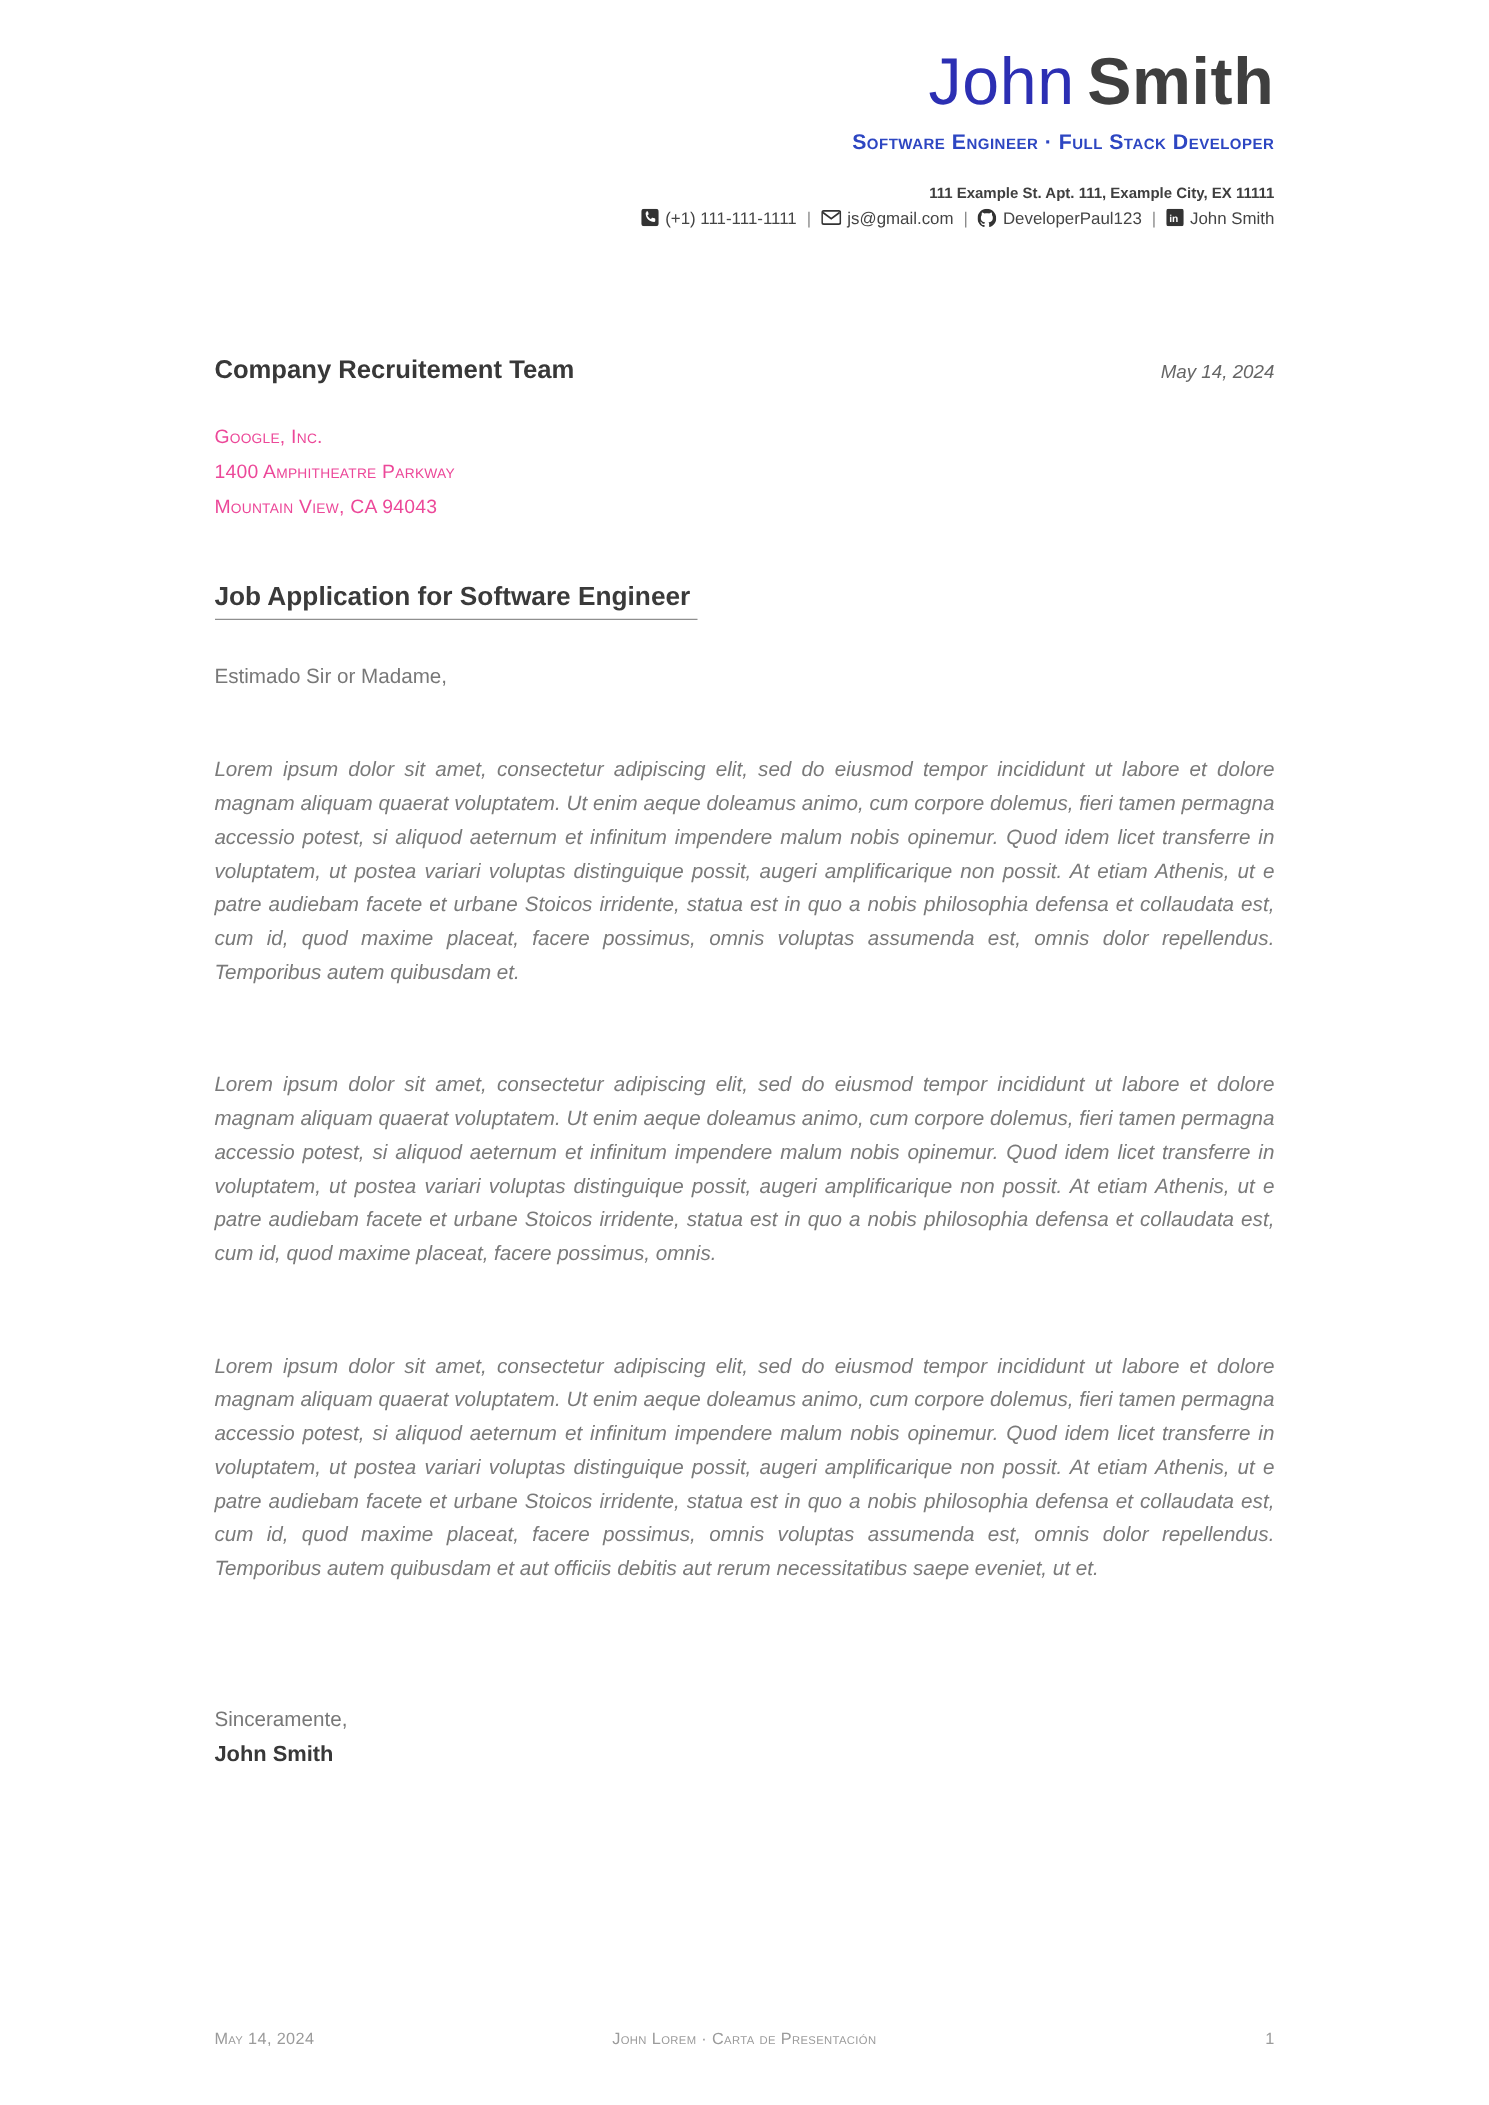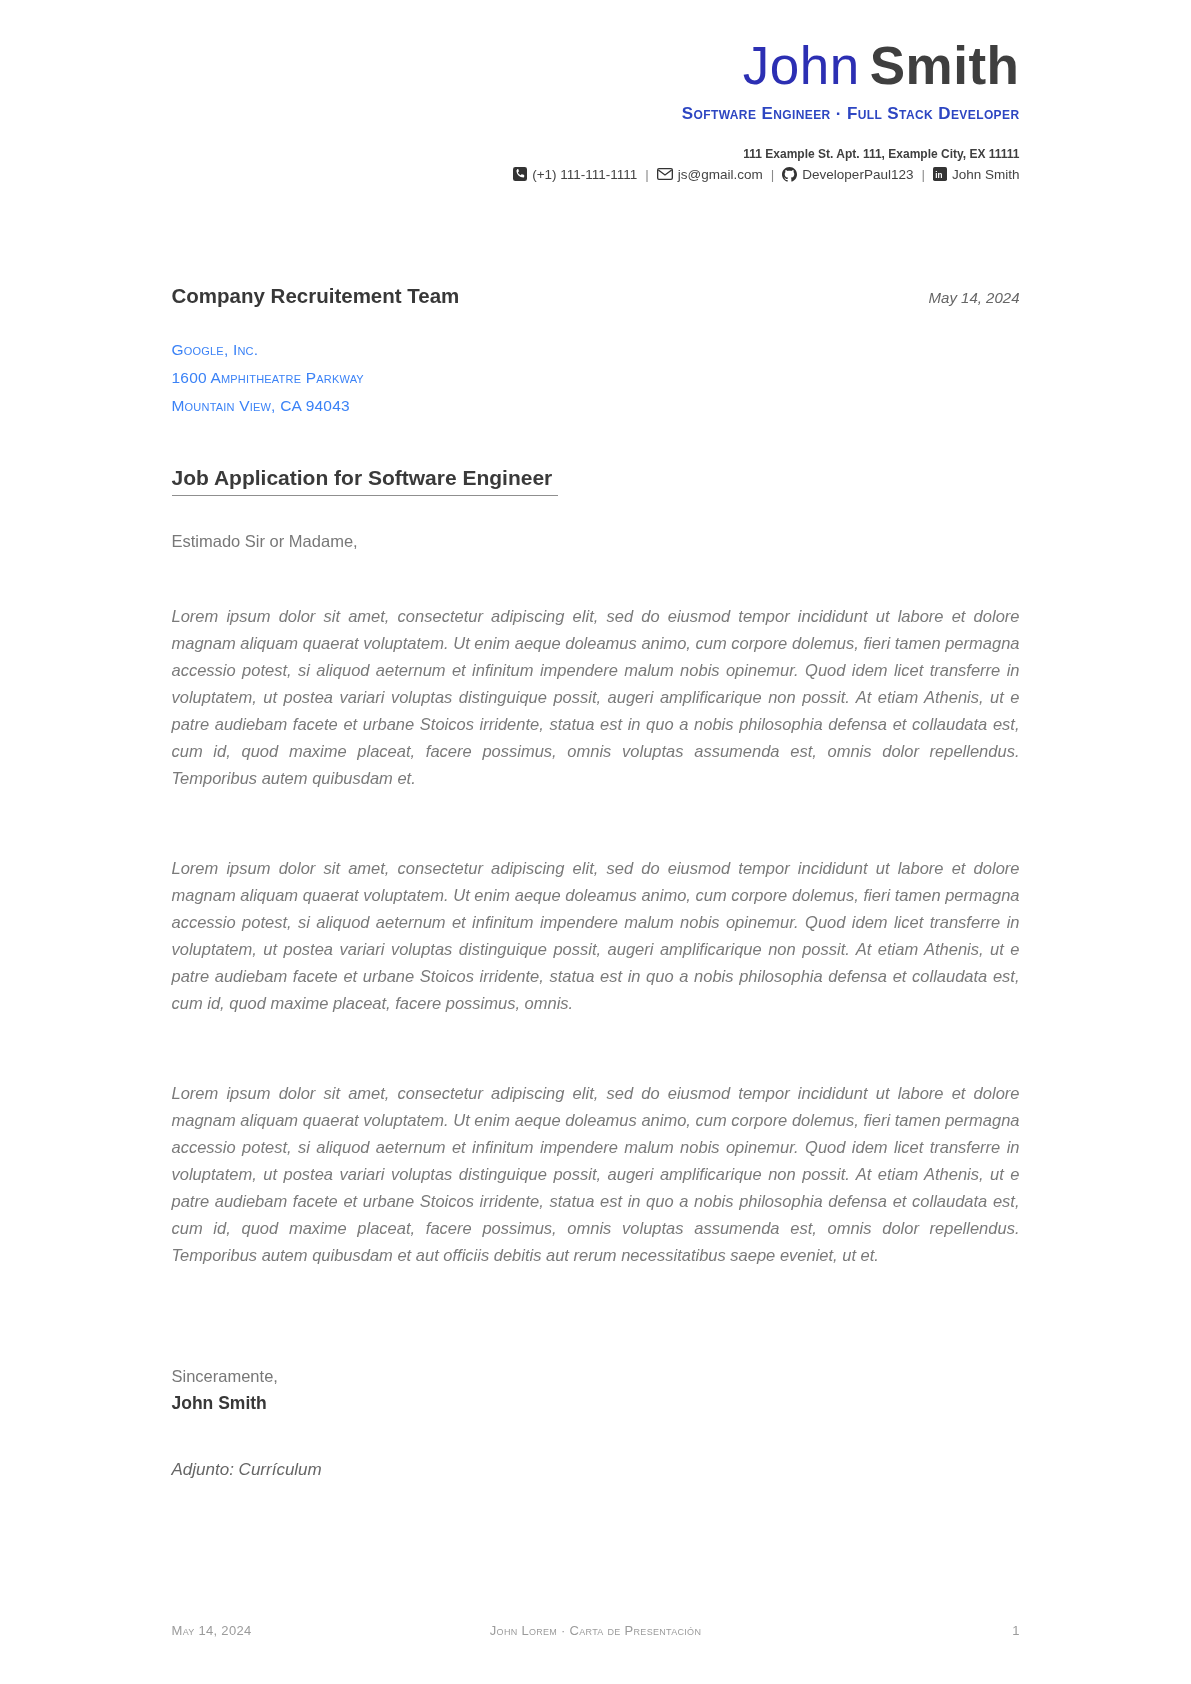--- a/index.html
+++ b/index.html
@@ -62,21 +62,21 @@
     font-weight: 700;
     color: #383838;
   }
   .letter-date {
     font-style: italic;
     font-size: 15px;
     color: #666666;
   }
   .company-block {
     margin-top: 28px;
-    color: #3b82f6;
+    color: #ec4899;
     font-variant: small-caps;
     font-size: 15.5px;
     line-height: 28px;
     letter-spacing: 0.2px;
   }
 
   
   .letter-title-wrap { margin-top: 46px; }
   .letter-title {
     display: inline-block;
@@ -184,41 +184,40 @@
       </span>
     </div>
   </div>
 
   <div class="recipient-row">
     <div class="recipient-name">Company Recruitement Team</div>
     <div class="letter-date">May 14, 2024</div>
   </div>
   <div class="company-block">
     <div>Google, Inc.</div>
-    <div>1600 Amphitheatre Parkway</div>
+    <div>1400 Amphitheatre Parkway</div>
     <div>Mountain View, CA 94043</div>
   </div>
 
   <div class="letter-title-wrap">
     <span class="letter-title">Job Application for Software Engineer</span>
   </div>
 
   <div class="greeting">Estimado Sir or Madame,</div>
 
   <div class="body-text">
     <p class="p1">Lorem ipsum dolor sit amet, consectetur adipiscing elit, sed do eiusmod tempor incididunt ut labore et dolore magnam aliquam quaerat voluptatem. Ut enim aeque doleamus animo, cum corpore dolemus, fieri tamen permagna accessio potest, si aliquod aeternum et infinitum impendere malum nobis opinemur. Quod idem licet transferre in voluptatem, ut postea variari voluptas distinguique possit, augeri amplificarique non possit. At etiam Athenis, ut e patre audiebam facete et urbane Stoicos irridente, statua est in quo a nobis philosophia defensa et collaudata est, cum id, quod maxime placeat, facere possimus, omnis voluptas assumenda est, omnis dolor repellendus. Temporibus autem quibusdam et.</p>
     <p class="p2">Lorem ipsum dolor sit amet, consectetur adipiscing elit, sed do eiusmod tempor incididunt ut labore et dolore magnam aliquam quaerat voluptatem. Ut enim aeque doleamus animo, cum corpore dolemus, fieri tamen permagna accessio potest, si aliquod aeternum et infinitum impendere malum nobis opinemur. Quod idem licet transferre in voluptatem, ut postea variari voluptas distinguique possit, augeri amplificarique non possit. At etiam Athenis, ut e patre audiebam facete et urbane Stoicos irridente, statua est in quo a nobis philosophia defensa et collaudata est, cum id, quod maxime placeat, facere possimus, omnis.</p>
     <p class="p3">Lorem ipsum dolor sit amet, consectetur adipiscing elit, sed do eiusmod tempor incididunt ut labore et dolore magnam aliquam quaerat voluptatem. Ut enim aeque doleamus animo, cum corpore dolemus, fieri tamen permagna accessio potest, si aliquod aeternum et infinitum impendere malum nobis opinemur. Quod idem licet transferre in voluptatem, ut postea variari voluptas distinguique possit, augeri amplificarique non possit. At etiam Athenis, ut e patre audiebam facete et urbane Stoicos irridente, statua est in quo a nobis philosophia defensa et collaudata est, cum id, quod maxime placeat, facere possimus, omnis voluptas assumenda est, omnis dolor repellendus. Temporibus autem quibusdam et aut officiis debitis aut rerum necessitatibus saepe eveniet, ut et.</p>
   </div>
 
   <div class="closing">
     <div class="closing-word">Sinceramente,</div>
     <div class="signature">John Smith</div>
   </div>
-  <div class="enclosure">Adjunto: Currículum</div>
 
   <div class="footer">
     <span class="sc">May 14, 2024</span>
     <span class="sc footer-center">John Lorem · Carta de Presentación</span>
     <span>1</span>
   </div>
 
 </div>
 
 </body></html>

